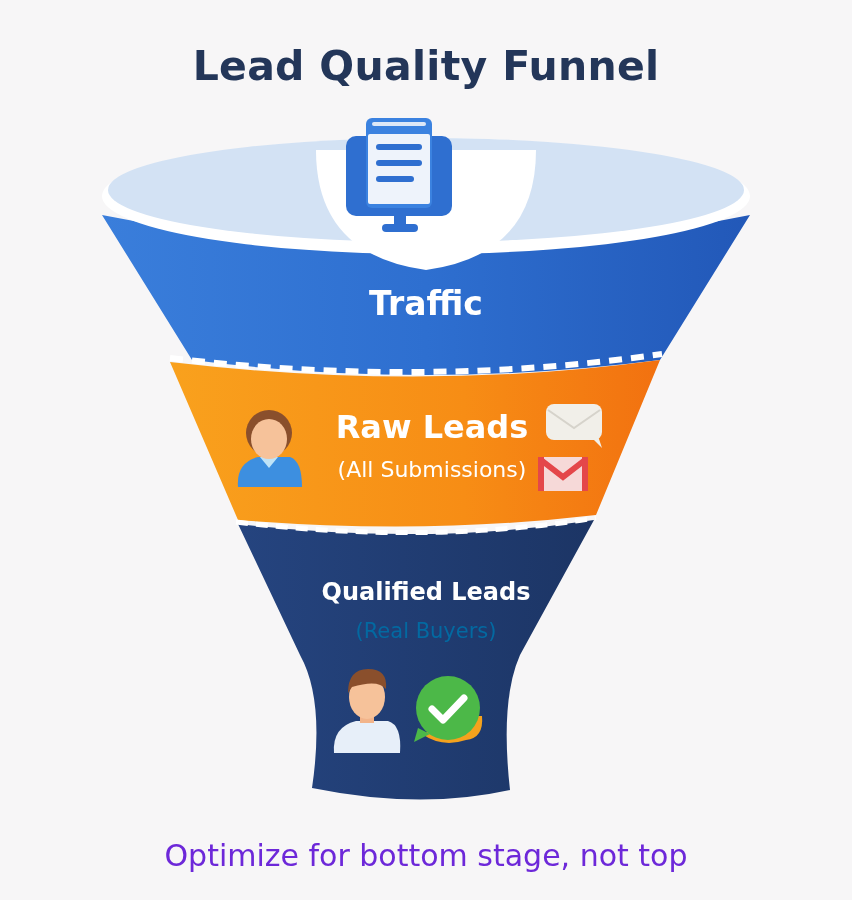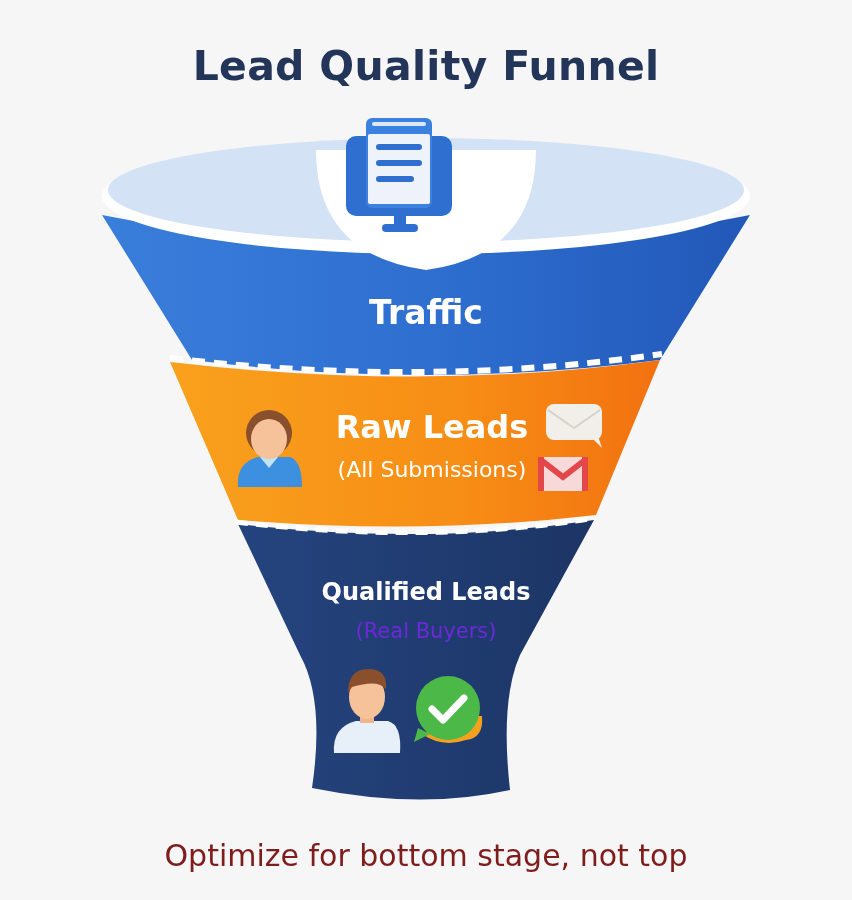--- a/index.html
+++ b/index.html
@@ -12,28 +12,28 @@
   .title {
     position: absolute; left: 0; top: 22px; width: 852px;
     text-align: center; font-size: 41px; font-weight: bold;
     color: #233659; letter-spacing: 0.3px; margin-top: 20px;
   }
   svg.funnel { position: absolute; left: 0; top: 0; }
   .label {
     position: absolute; width: 852px; left: 0; text-align: center;
     color: #ffffff; font-weight: bold;
   }
-  .traffic { top: 293px; font-size: 33px; }
+  .traffic { top: 284px; font-size: 33px; }
   .raw { top: 408px; font-size: 32px; left: 6px; }
   .raw-sub { top: 457px; font-size: 22px; font-weight: normal; left: 6px; }
   .qual { top: 578px; font-size: 24px; }
-  .qual-sub { top: 619px; font-size: 21px; font-weight: normal; color: #6d28d9; text-align: center; }
+  .qual-sub { top: 619px; font-size: 21px; font-weight: normal; color: #0369a1; text-align: center; }
   .footer {
     position: absolute; left: 0; top: 838px; width: 852px;
-    text-align: center; font-size: 30px; color: #7f1d1d;
+    text-align: center; font-size: 30px; color: #6d28d9;
   }
 </style>
 </head>
 <body>
 
 <div class="title">Lead Quality Funnel</div>
 
 <svg class="funnel" width="852" height="900" viewBox="0 0 852 900">
   <defs>
     <linearGradient id="gBlue" x1="0" x2="1" y1="0" y2="0">

